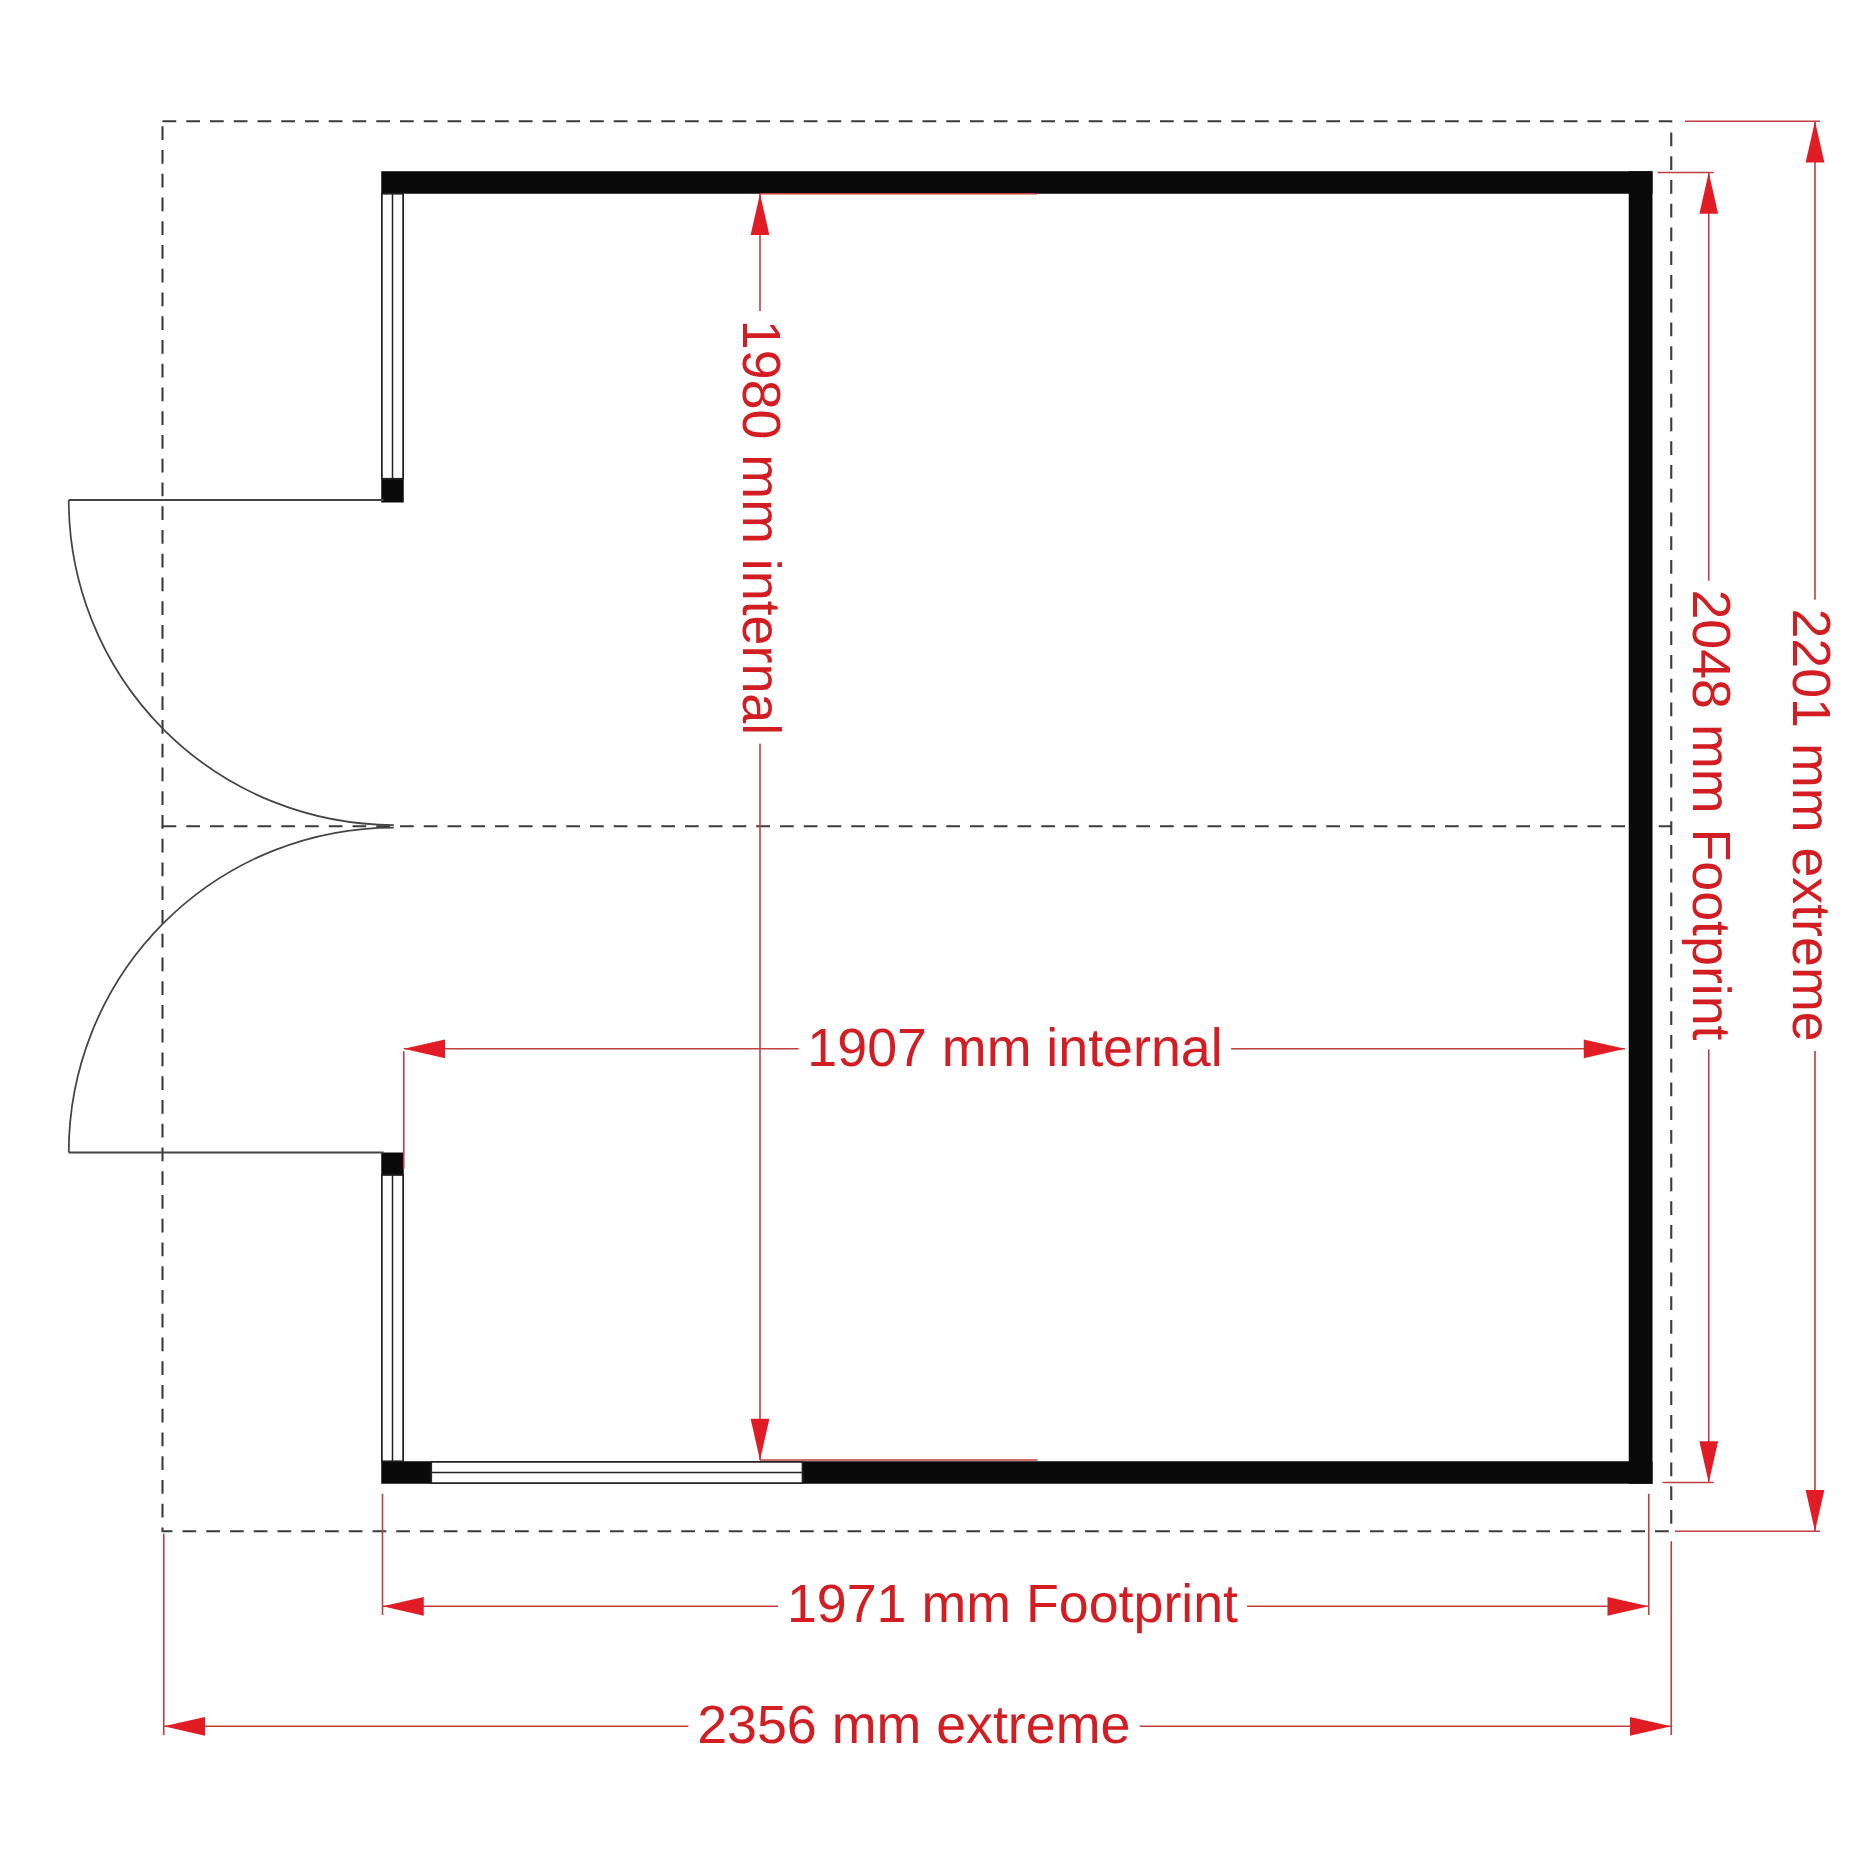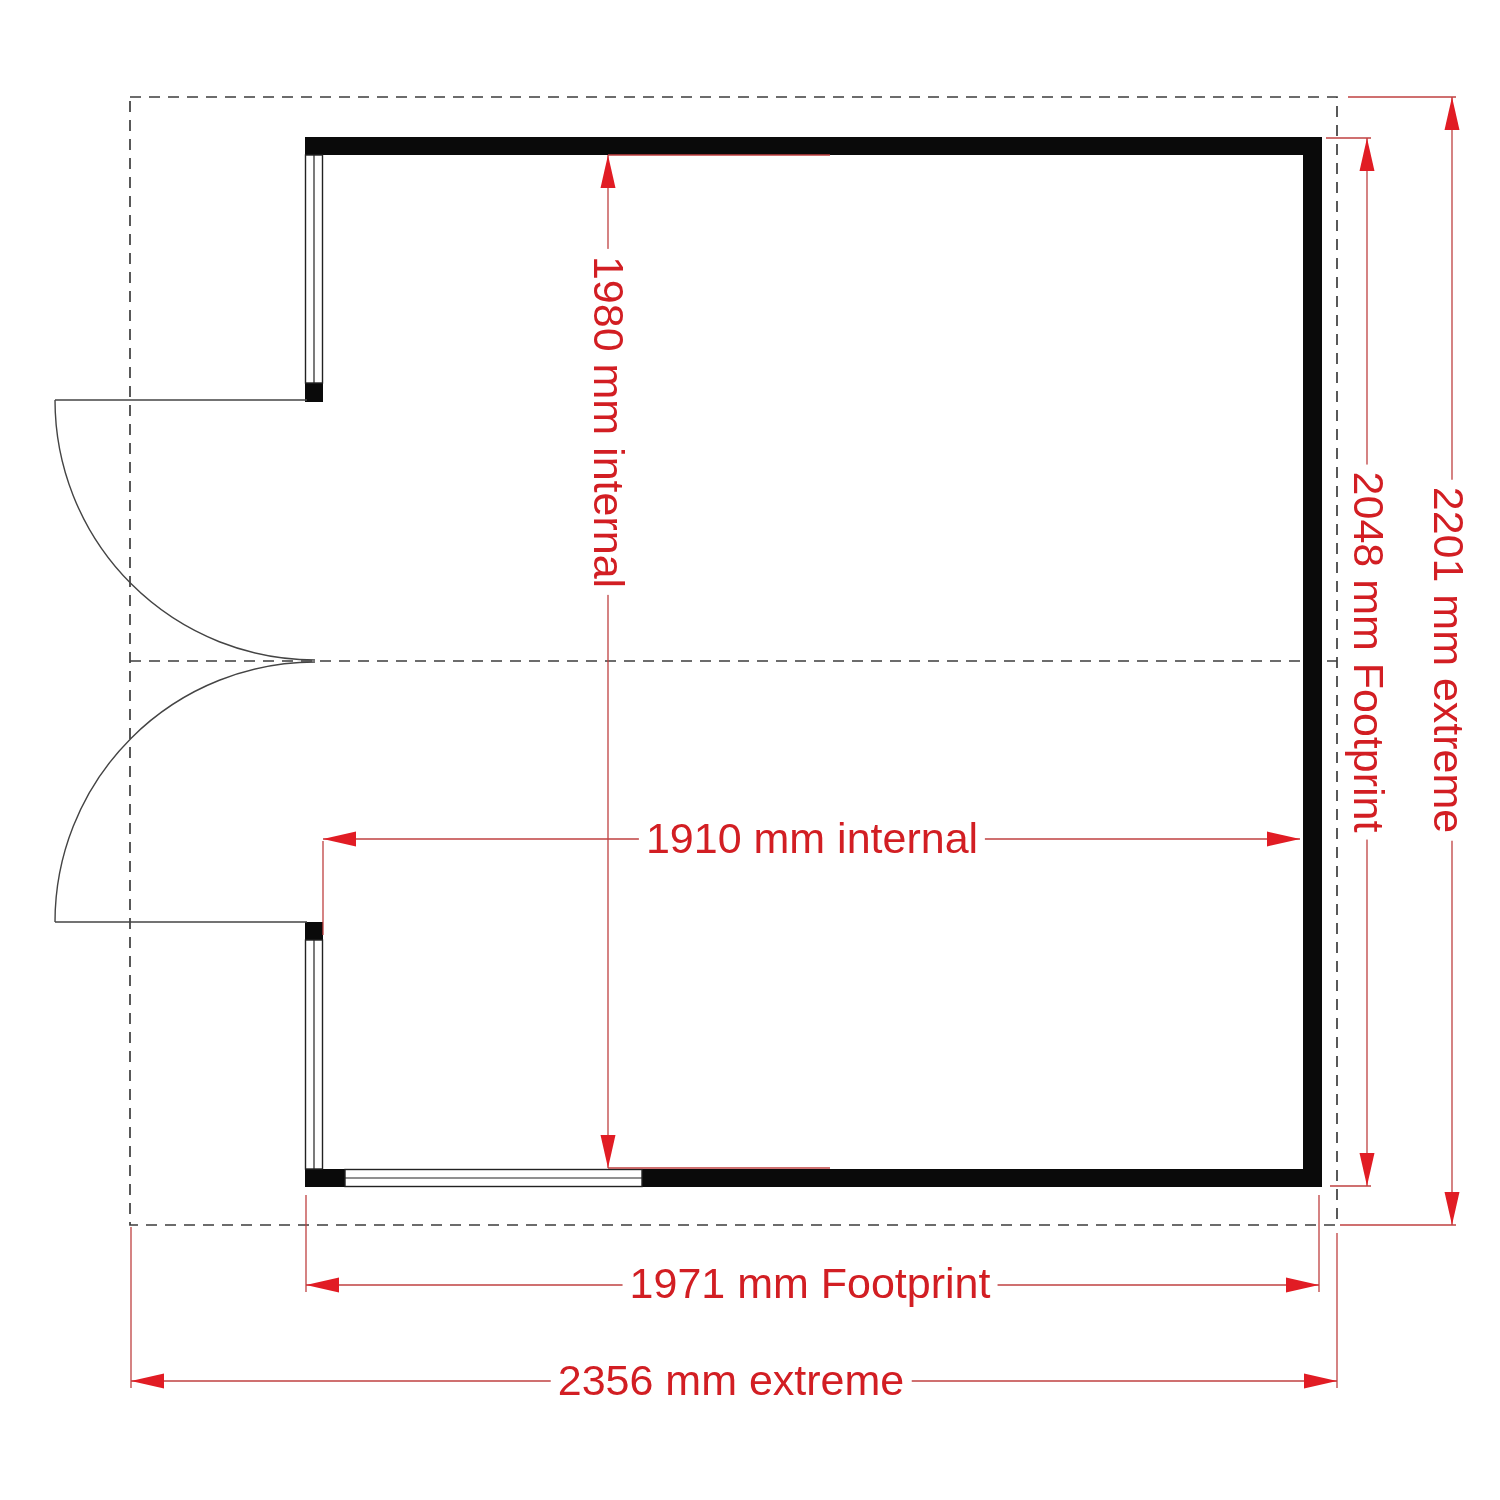--- a/index.html
+++ b/index.html
@@ -100,21 +100,21 @@
       <polygon points="1452,1225 1444.5,1192 1459.5,1192"></polygon>
       <polygon points="306,1285 339,1277.5 339,1292.5"></polygon>
       <polygon points="1319,1285 1286,1277.5 1286,1292.5"></polygon>
       <polygon points="131,1381 164,1373.5 164,1388.5"></polygon>
       <polygon points="1337,1381 1304,1373.5 1304,1388.5"></polygon>
     </g>
   </svg>
 
   <div class="dim-label vertical" style="left:608px; top:422px;">1980 mm internal</div>
 
-  <div class="dim-label" style="left:812px; top:839px;">1910 mm internal</div>
+  <div class="dim-label" style="left:812px; top:839px;">1907 mm internal</div>
 
   <div class="dim-label vertical" style="left:1368px; top:652px;">2048 mm Footprint</div>
 
   <div class="dim-label vertical" style="left:1448px; top:660px;">2201 mm extreme</div>
 
   <div class="dim-label" style="left:810px; top:1284px;">1971 mm Footprint</div>
 
   <div class="dim-label" style="left:731px; top:1381px;text-align:right;">2356 mm extreme</div>
 
 </div>

